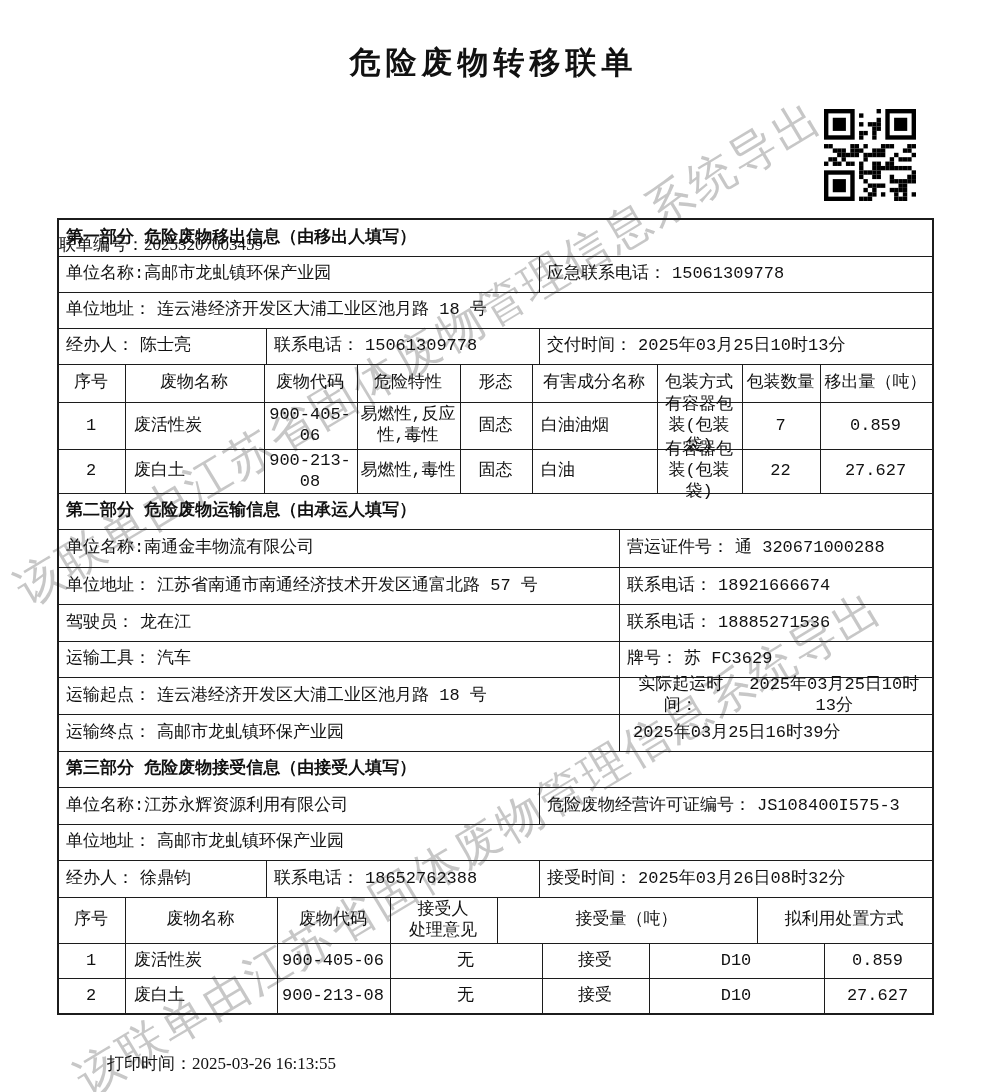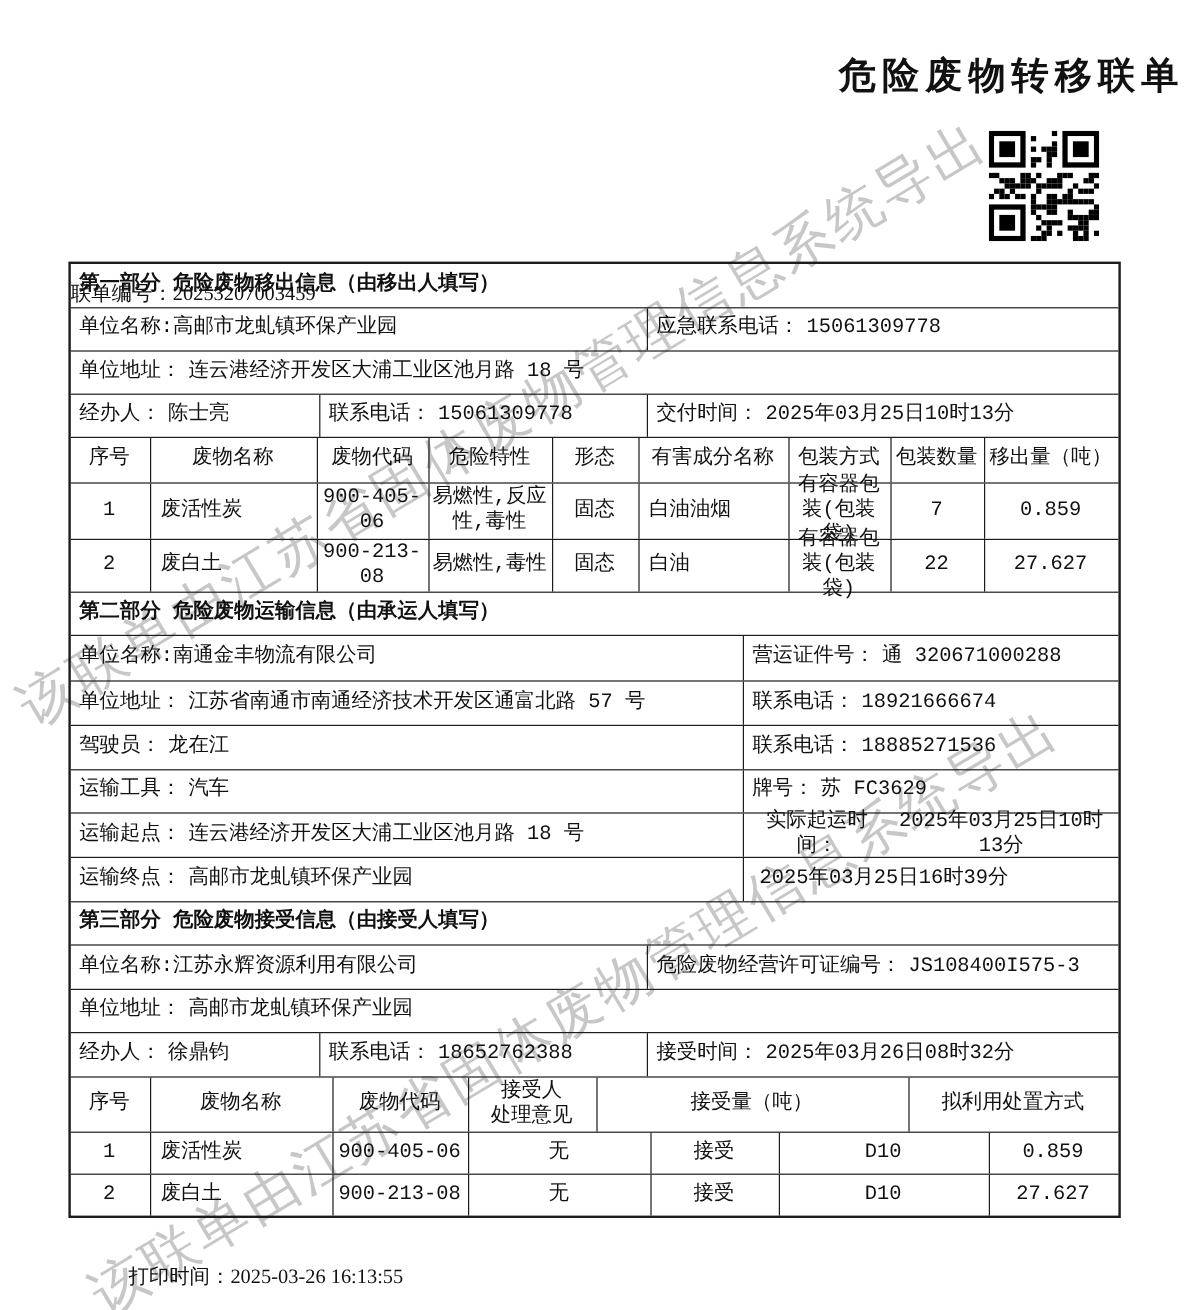--- a/index.html
+++ b/index.html
@@ -14,21 +14,21 @@
     font-size:46px;letter-spacing:3px;color:rgba(70,70,70,0.30);
     transform-origin:0 50%;transform:rotate(-31deg);z-index:0;
     font-family:"Liberation Serif","DejaVu Serif",serif;
   }
   .wm1{left:20px;top:562px;}
   .wm2{left:80px;top:1052px;}
 
   .layer{position:absolute;inset:0;z-index:1;}
 
   .title{
-    position:absolute;top:42px;left:0;width:100%;text-align:right;
+    position:absolute;top:42px;left:0;width:100%;text-align:center;
     font-size:31px;font-weight:bold;letter-spacing:5px;
   }
   .qr-box{position:absolute;left:824px;top:109px;width:92px;height:92px;}
   .manifest-line{position:absolute;left:59px;top:204px;font-size:17px;margin-top:29px;}
   .print-line{position:absolute;left:59px;top:1052px;font-size:17px;margin-left:48px;}
 
   .doc-table{
     position:absolute;left:57px;top:218px;width:877px;
     border:2px solid #1c1c1c;box-sizing:border-box;background:transparent;
   }

